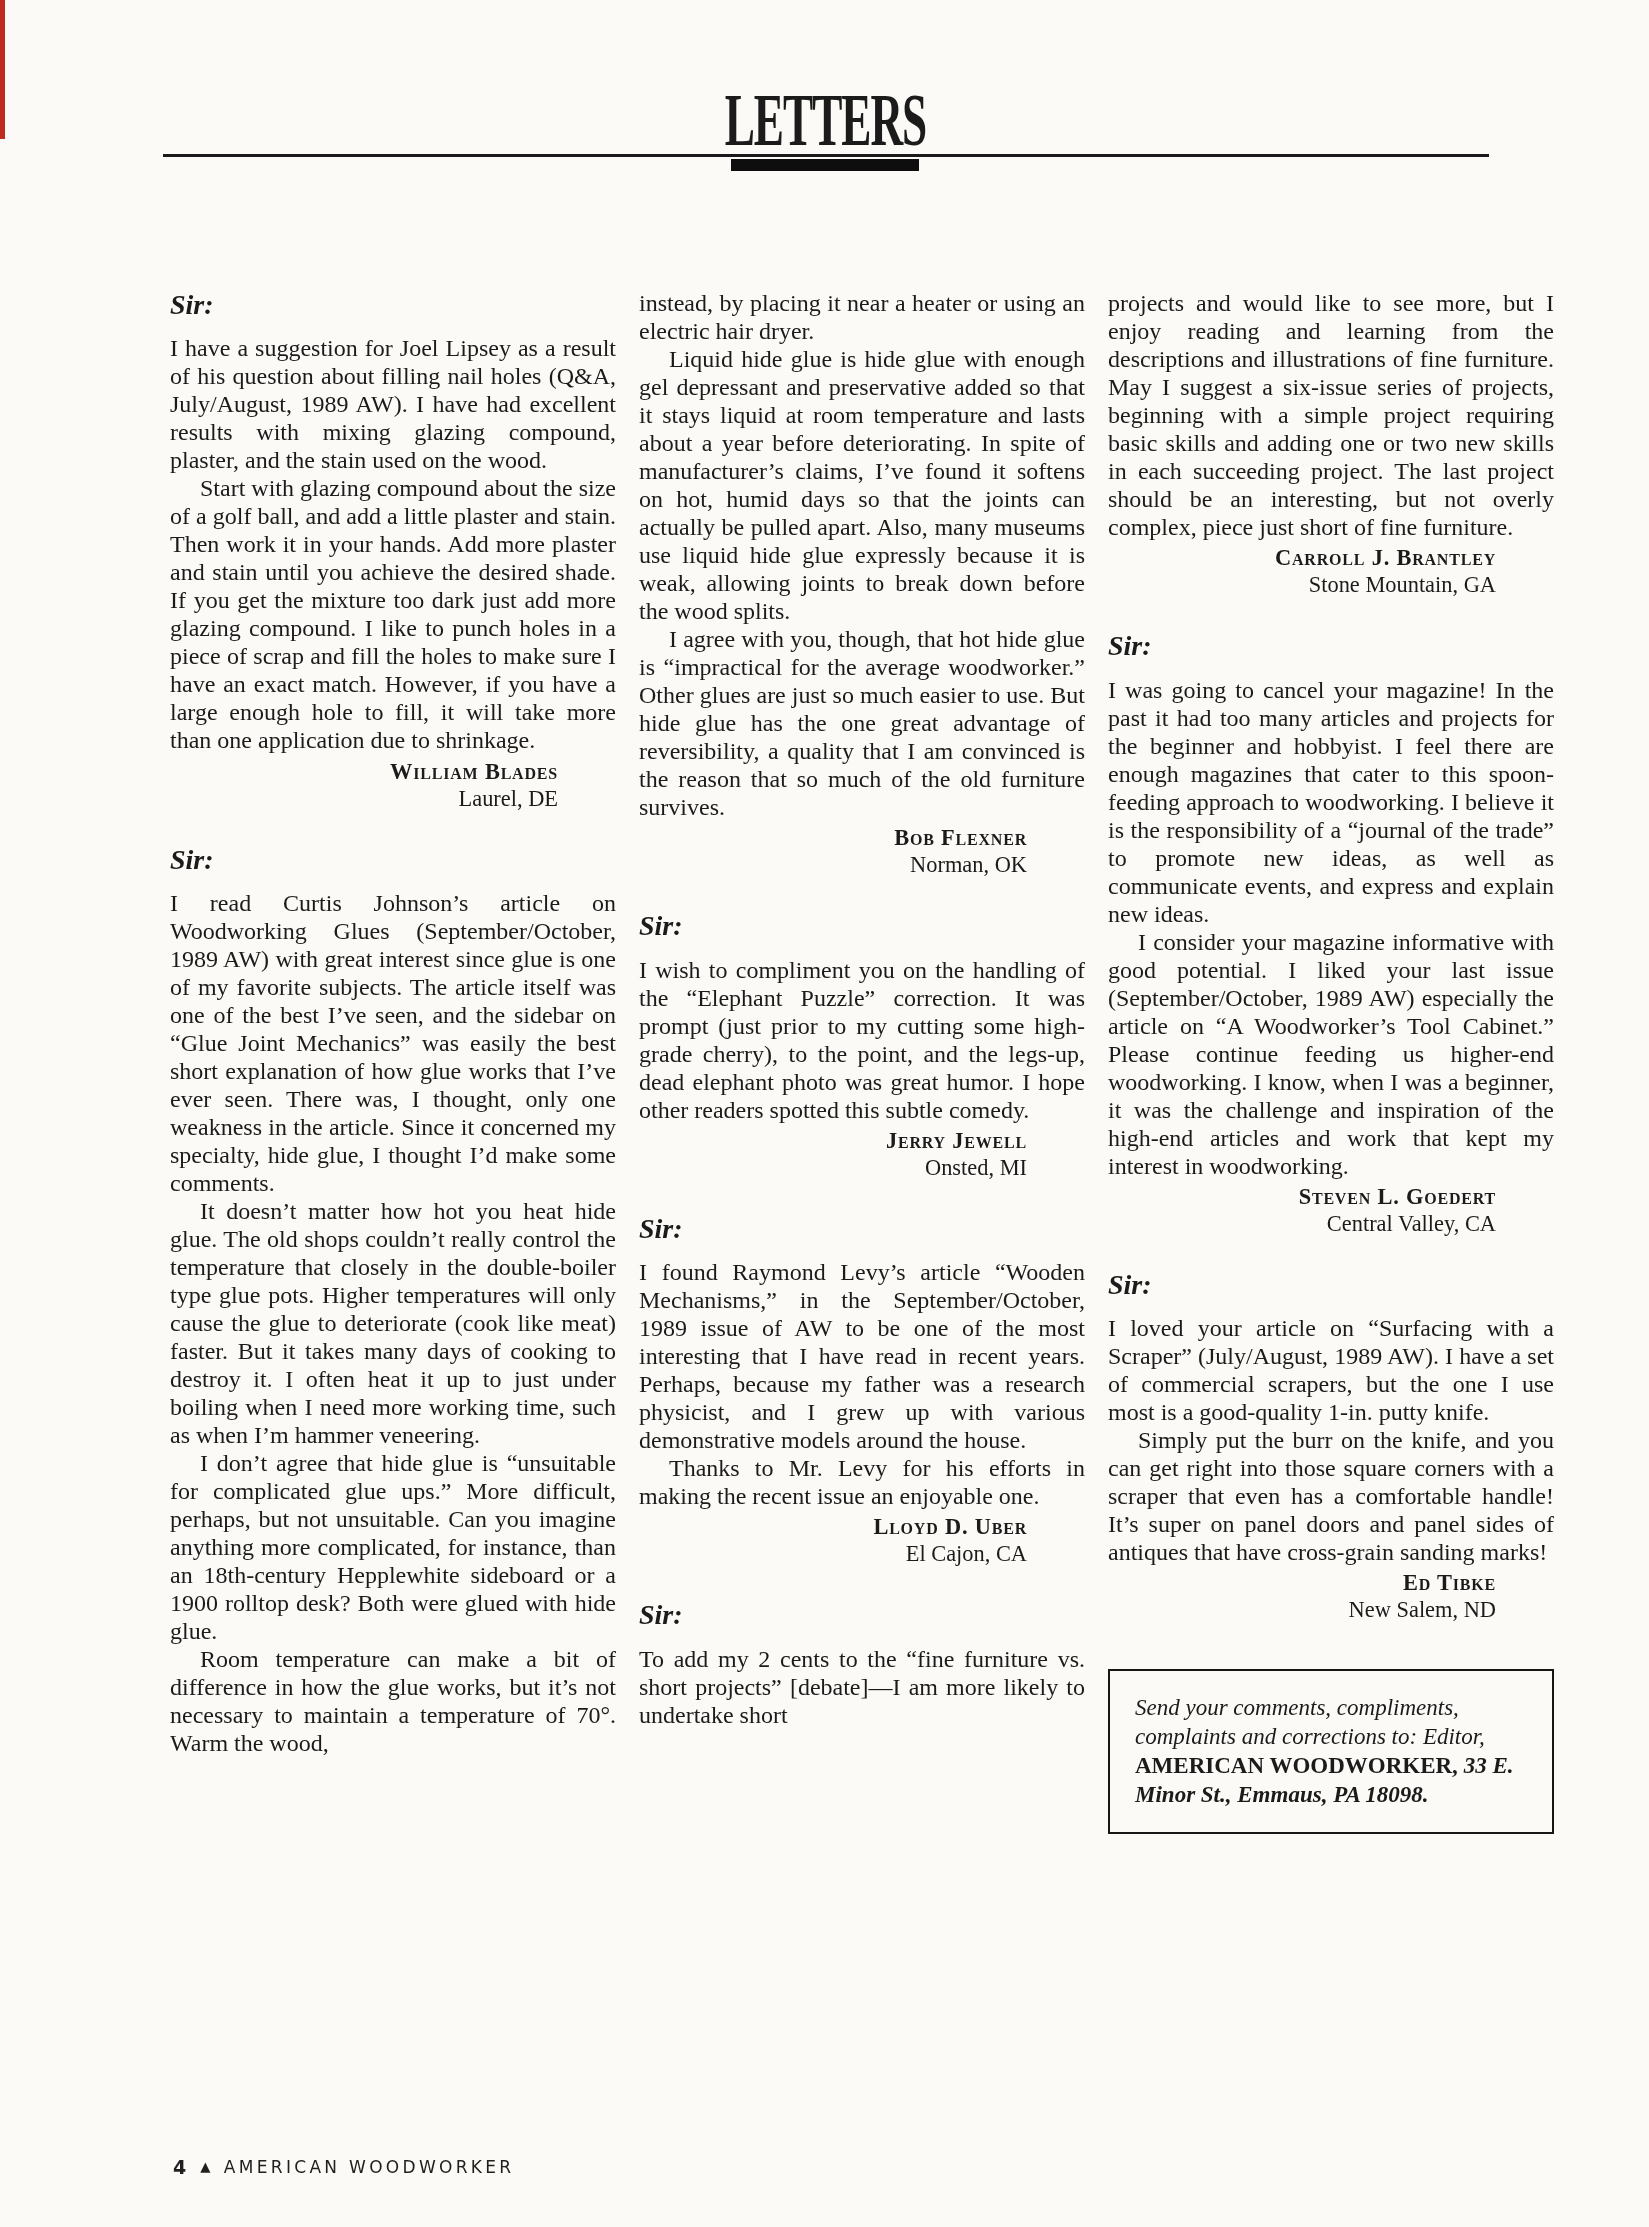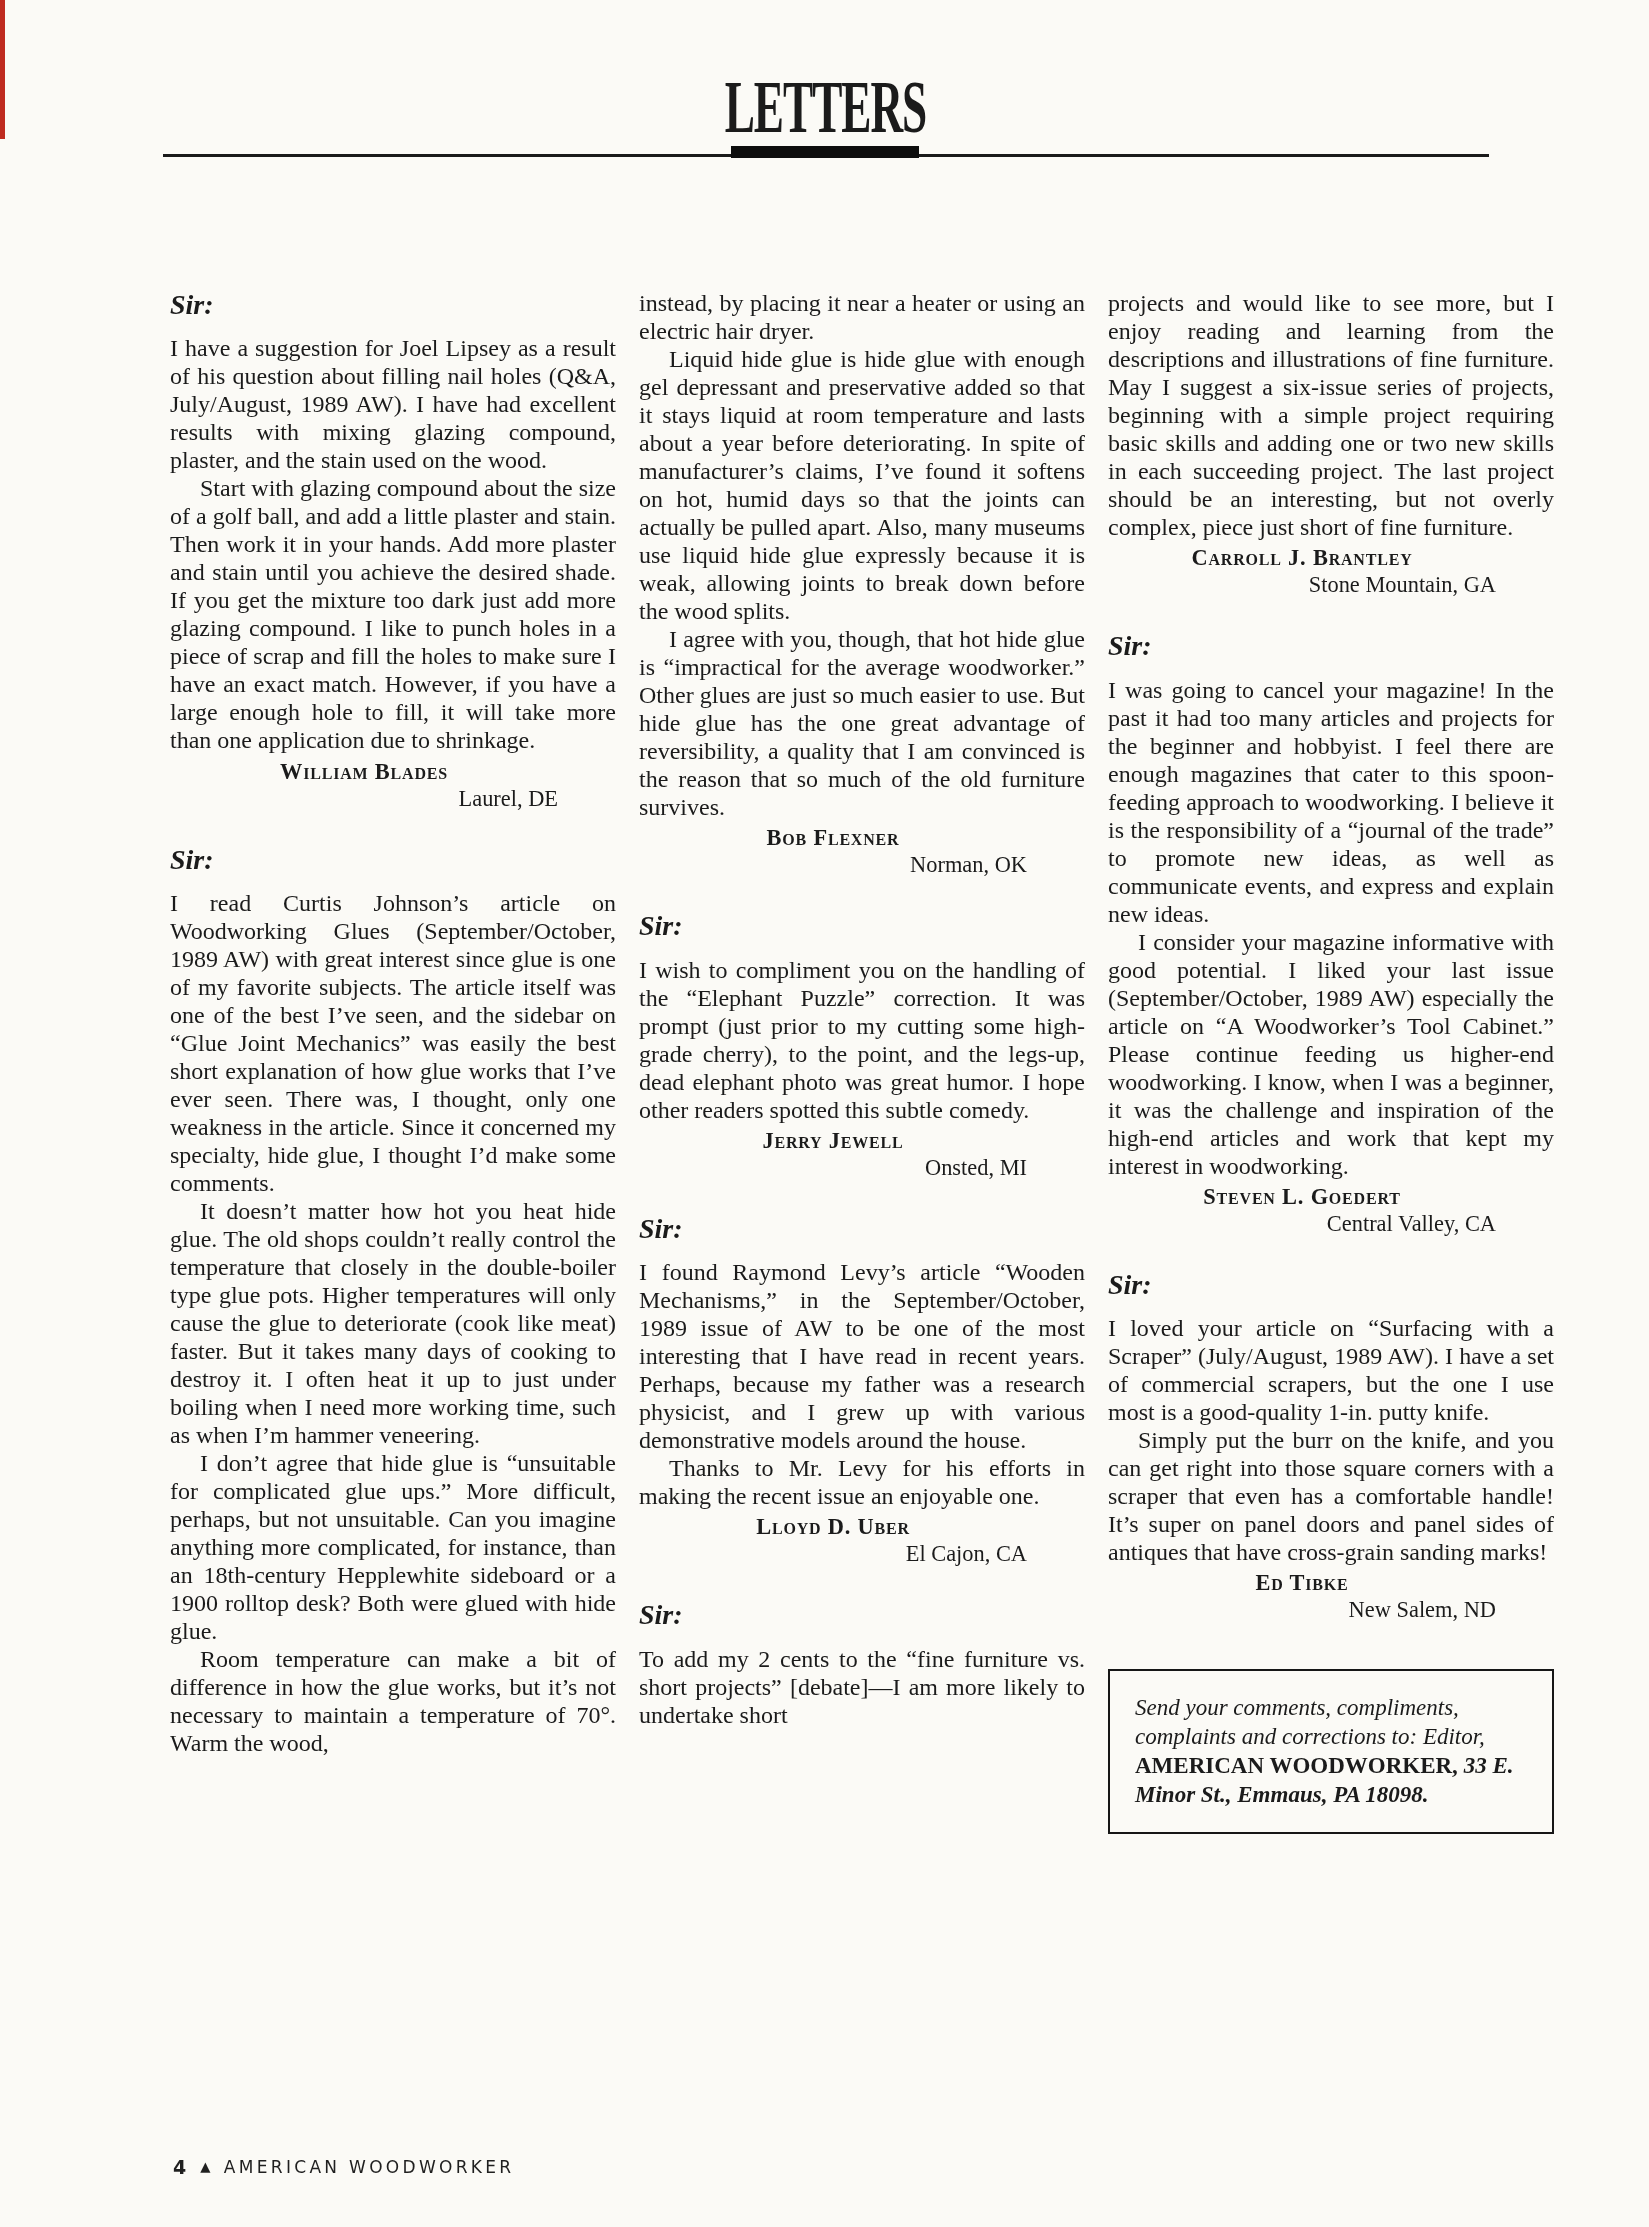--- a/index.html
+++ b/index.html
@@ -21,21 +21,21 @@
   }
   .scan-mark {
     position:absolute; left:0; top:0; width:5px; height:139px;
     background:var(--scan-red);
   }
   .masthead-rule {
     position:absolute; top:154px; left:163px; width:1326px; height:2.5px;
     background:var(--rule);
   }
   .title-wrap {
-    position:absolute; top:73px; left:0; width:100%; text-align:center;
+    position:absolute; top:86px; left:0; width:100%; text-align:center;
   }
   .page-title {
     display:inline-block;
     font-family:"Liberation Serif", serif;
     font-weight:700;
     font-size:73px;
     line-height:70px;
     letter-spacing:-1.7px;
     transform:scaleX(0.62);
     transform-origin:center;
@@ -60,21 +60,21 @@
   .salutation:first-child { margin-top:0; }
   .para {
     text-align:justify;
     -webkit-hyphens:auto; hyphens:auto;
   }
   .para + .para { text-indent:30px; }
   .sig-name {
     font-weight:700;
     font-variant:small-caps;
     letter-spacing:0.8px;
-    text-align:center; padding-right:58px;
+    text-align:right; padding-right:58px;
     font-size:22.4px; line-height:27px;
     margin-top:3.3px;
   }
   .sig-loc {
     text-align:right; padding-right:58px;
     font-size:22.4px; line-height:27px;
   }
   .notice-box {
     margin-top:46px;
     border:2.5px solid #161616;

